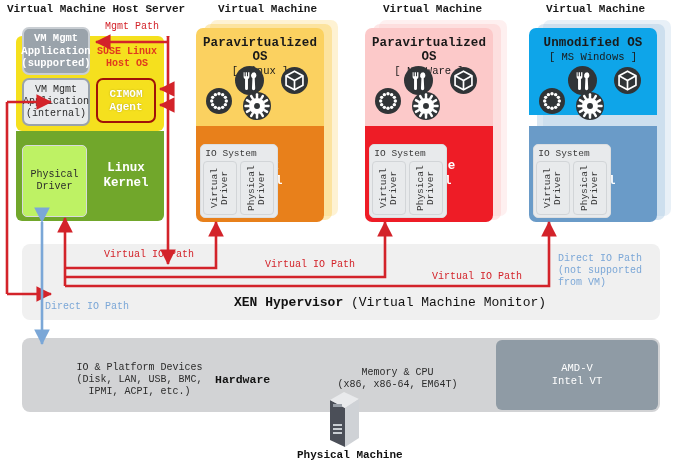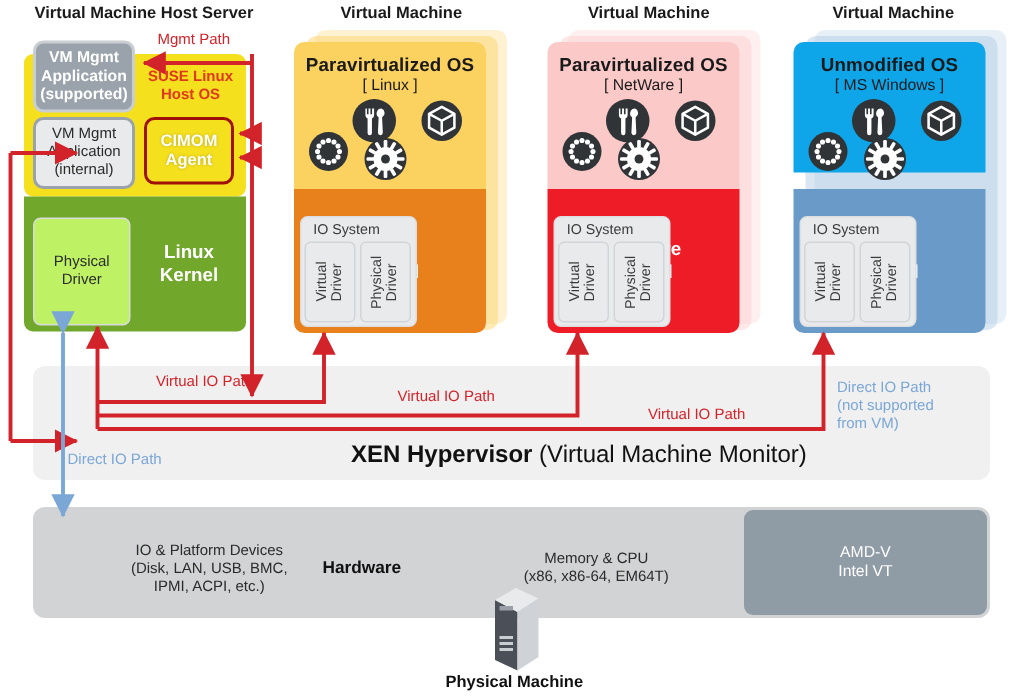--- a/index.html
+++ b/index.html
@@ -3,21 +3,21 @@
 <meta charset="utf-8">
 <style>
   * { box-sizing: border-box; margin: 0; padding: 0; }
   body {
     width: 674px; height: 464px;
     background: #ffffff;
     font-family: "Liberation Sans", sans-serif;
     position: relative;
     overflow: hidden;
   }
-  .stage { position: absolute; inset: 0; }
+  .stage { position: absolute; inset: 0; font-family: Liberation Mono, monospace; }
 
   
   .col-title {
     position: absolute;
     font-size: 11px; font-weight: bold; color: #1a1a1a;
     text-align: center; white-space: nowrap;
   }
 
   
   .vm-stack { position: absolute; }
@@ -92,21 +92,21 @@
     display:flex; align-items:center; justify-content:center; text-align:center;
     color:#ffffff; font-weight:bold; font-size:11px; line-height:13px;
     text-shadow: 0 0 2px rgba(0,0,0,.25);
   }
 
   
   .hyper {
     position:absolute; background:#f0f0f0; border-radius:8px;
   }
   .hyper-label {
-    position:absolute; font-size:16px; color:#111; white-space:nowrap;
+    position:absolute; font-size:13px; color:#111; white-space:nowrap;
   }
   .hyper-label b { font-weight:bold; }
 
   
   .hw { position:absolute; background:#d2d3d5; border-radius:8px; }
   .hw-amd { position:absolute; background:#8f9ba5; border-radius:6px;
             display:flex; align-items:center; justify-content:center;
             text-align:center; color:#fff; font-size:10.5px; line-height:13px;}
   .hw-txt { position:absolute; text-align:center; font-size:10px; color:#2b2b2b; line-height:12px;}
   .hw-bold { position:absolute; text-align:left; font-size:11.5px; font-weight:bold; color:#111;}

